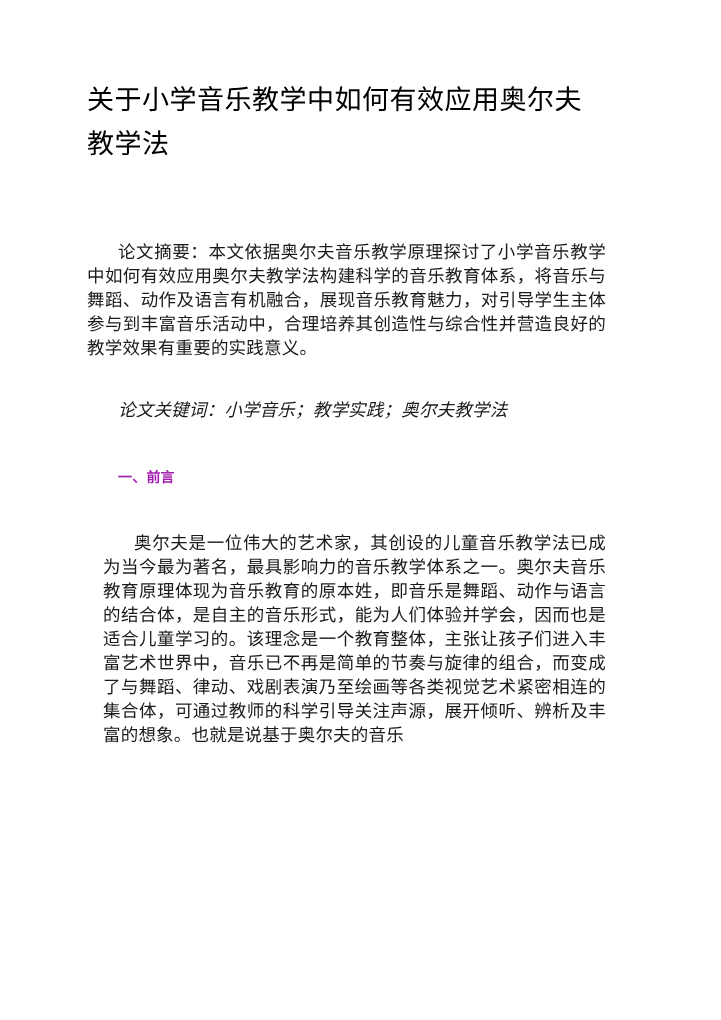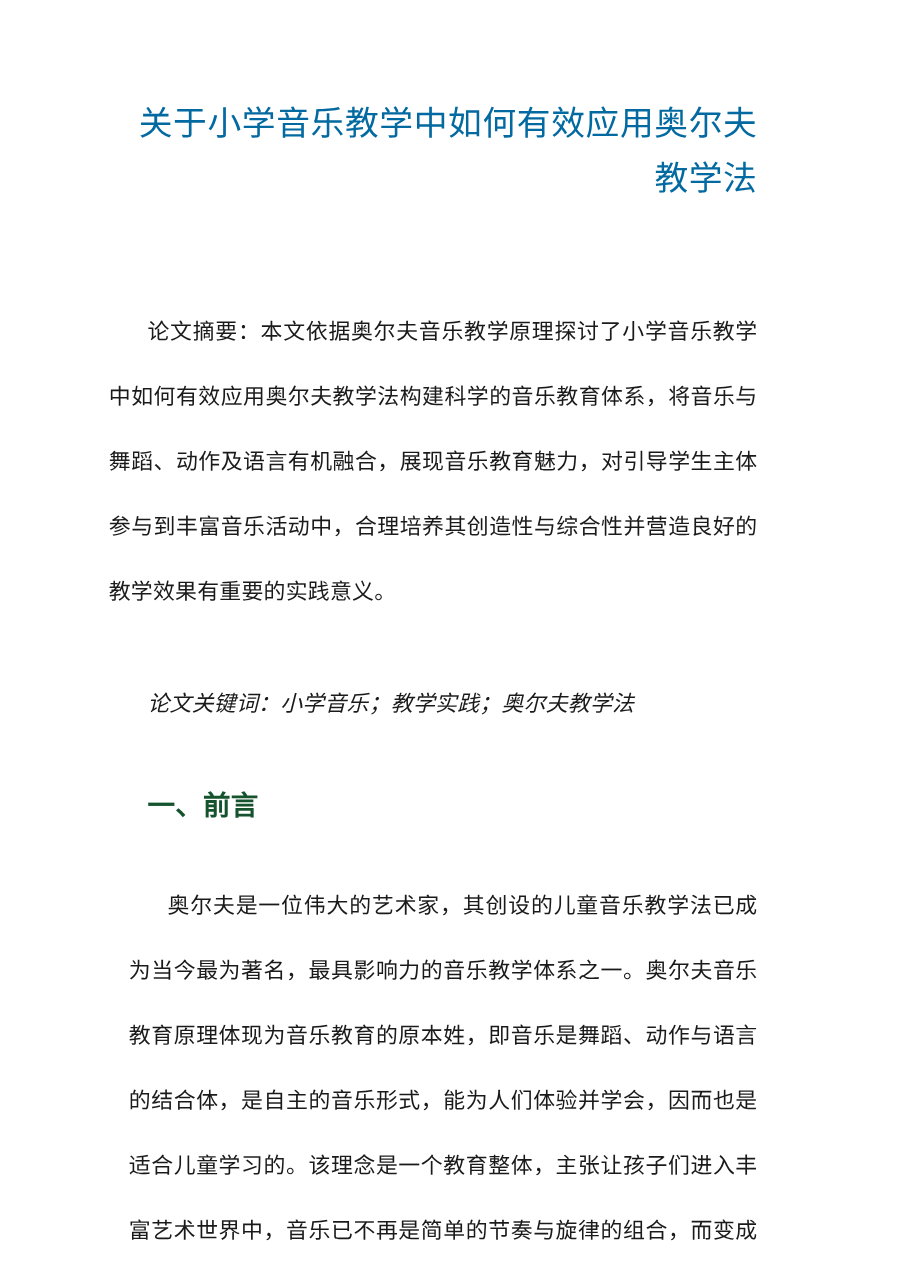--- a/index.html
+++ b/index.html
@@ -29,30 +29,30 @@
     width: 519px;
   }
 
   
   .doc-title {
     margin: 0;
     padding: 0;
     font-size: 27px;
     line-height: 44px;
     font-weight: 400;
-    text-align: right;
+    text-align: left;
     letter-spacing: 0.5px;
-    color: #0369a1;
+    color: #000000;
     padding-top: 78px;
   }
 
   
   .block {
     font-size: 17.5px;
-    line-height: 52px;
+    line-height: 24px;
     text-align: justify;
     text-justify: inter-ideograph;
     letter-spacing: 0.2px;
     color: #1a1a1a;
     margin: 0;
   }
 
   .block.indent-1 {
     text-indent: 31px;
   }
@@ -61,26 +61,26 @@
     padding-top: 74px;
   }
 
   .keywords {
     padding-top: 38px;
     font-style: italic;
   }
 
   .section-heading {
     padding-top: 35px;
-    font-size: 22px;
+    font-size: 14px;
     line-height: 40px;
     letter-spacing: 0.2px;
     text-indent: 31px;
     margin: 0;
-    color: #14532d;
+    color: #a21caf;
   }
 
   .body-para {
     padding-top: 34px;
     margin-left: 16px;
   }
 </style>
 </head>
 <body>
 

